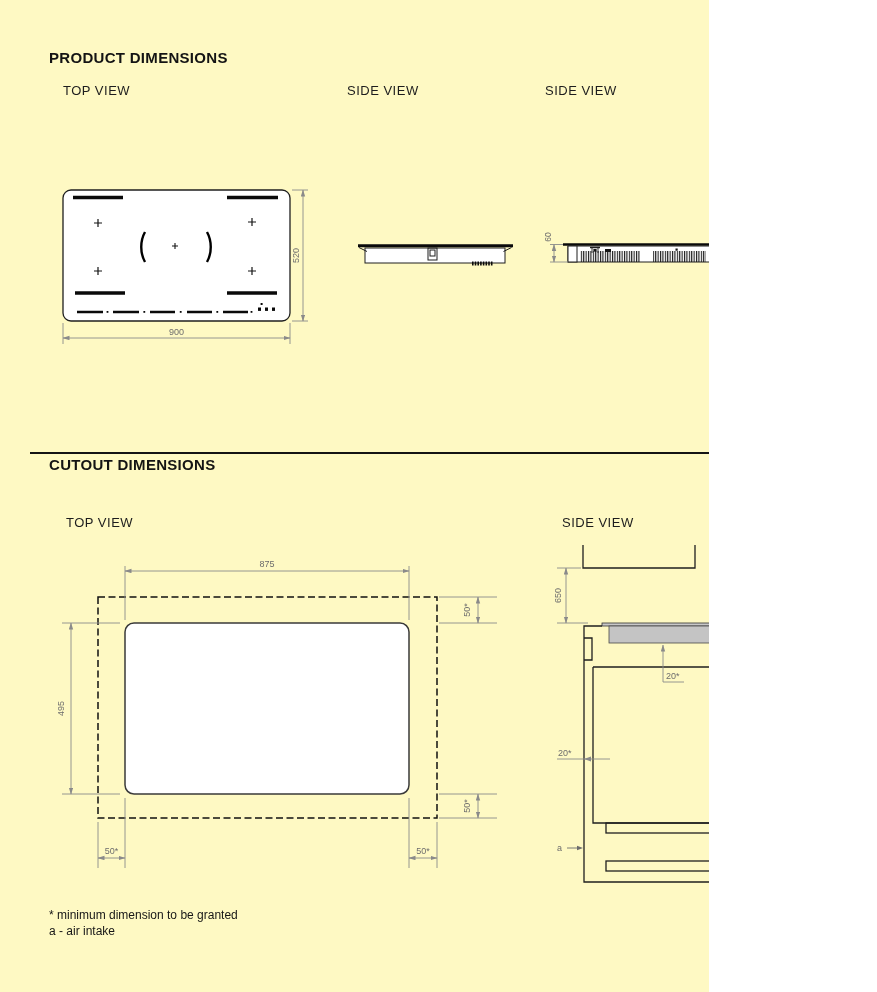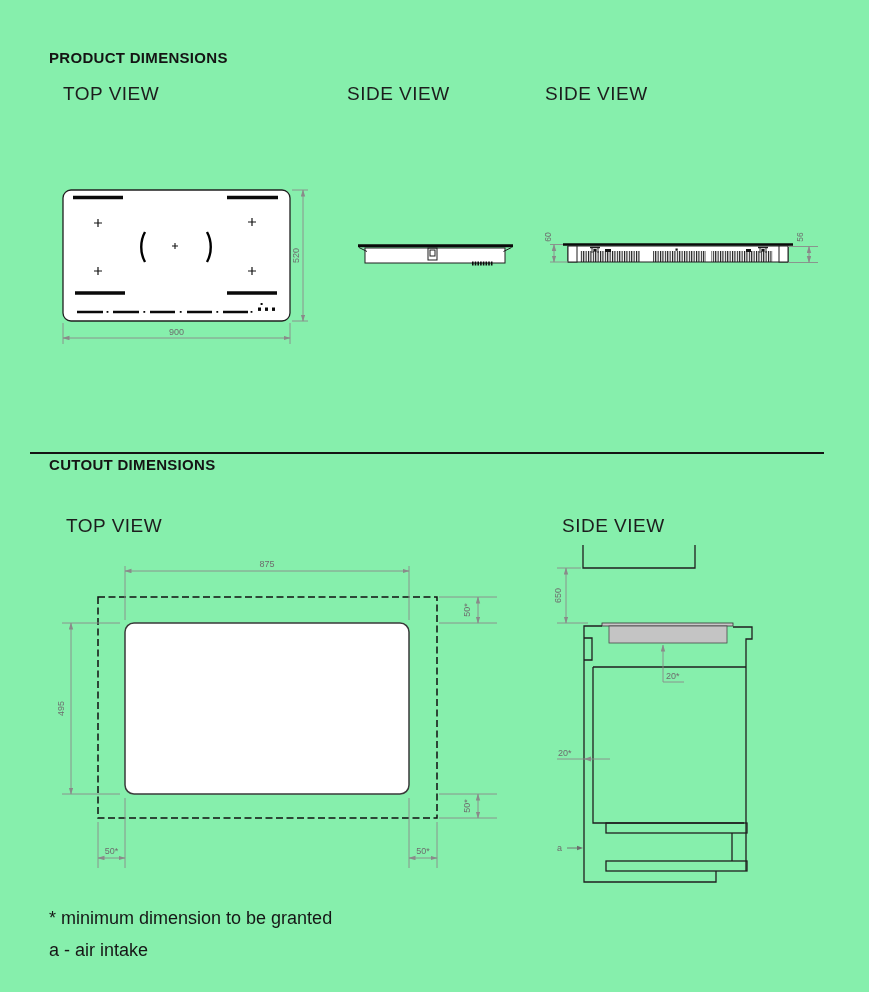--- a/index.html
+++ b/index.html
@@ -1,22 +1,22 @@
 <!DOCTYPE html>
 <html><head>
 <meta charset="utf-8">
 <style>
   html,body{margin:0;padding:0;background:#fff;}
-  .page{position:relative;width:869px;height:992px;background:#86efac;
+  .page{position:relative;width:709px;height:992px;background:#fef9c3;
         font-family:"Liberation Sans",sans-serif;overflow:hidden;}
   .abs{position:absolute;}
   .h1{font-size:15px;font-weight:bold;color:#141414;letter-spacing:.3px;}
-  .viewlabel{font-size:19px;color:#1d1d1d;letter-spacing:.5px;}
+  .viewlabel{font-size:13px;color:#1d1d1d;letter-spacing:.5px;}
   .divider{height:2px;background:#141414;}
-  .footnote{font-size:18px;color:#161616;}
+  .footnote{font-size:12px;color:#161616;}
   svg.draw{position:absolute;overflow:visible;}
   svg.draw text.dim{font-family:"Liberation Sans",sans-serif;font-size:9px;fill:#6d6d6d;}
   svg.draw text.dimsm{font-family:"Liberation Sans",sans-serif;font-size:8.5px;fill:#6d6d6d;}
 </style>
 </head>
 <body>
 
 <div class="page">
 
   <div class="abs h1" style="left:49px;top:49px;">PRODUCT DIMENSIONS</div>
@@ -232,15 +232,15 @@
     </g>
     <text class="dim" x="13" y="221" text-anchor="start">20*</text>
     <g>
       <line x1="22" y1="313" x2="34" y2="313" stroke="#6d6d6d" stroke-width="0.9"></line>
       <polygon points="38,313 32,310.8 32,315.2" fill="#6d6d6d"></polygon>
     </g>
     <text class="dim" x="12" y="316" text-anchor="start">a</text>
   </svg>
 
   <div class="abs footnote" style="left:49px;top:908px;">* minimum dimension to be granted</div>
-  <div class="abs footnote" style="left:49px;top:924px;margin-top:16px;">a - air intake</div>
+  <div class="abs footnote" style="left:49px;top:924px;">a - air intake</div>
 
 </div>
 
 </body></html>

